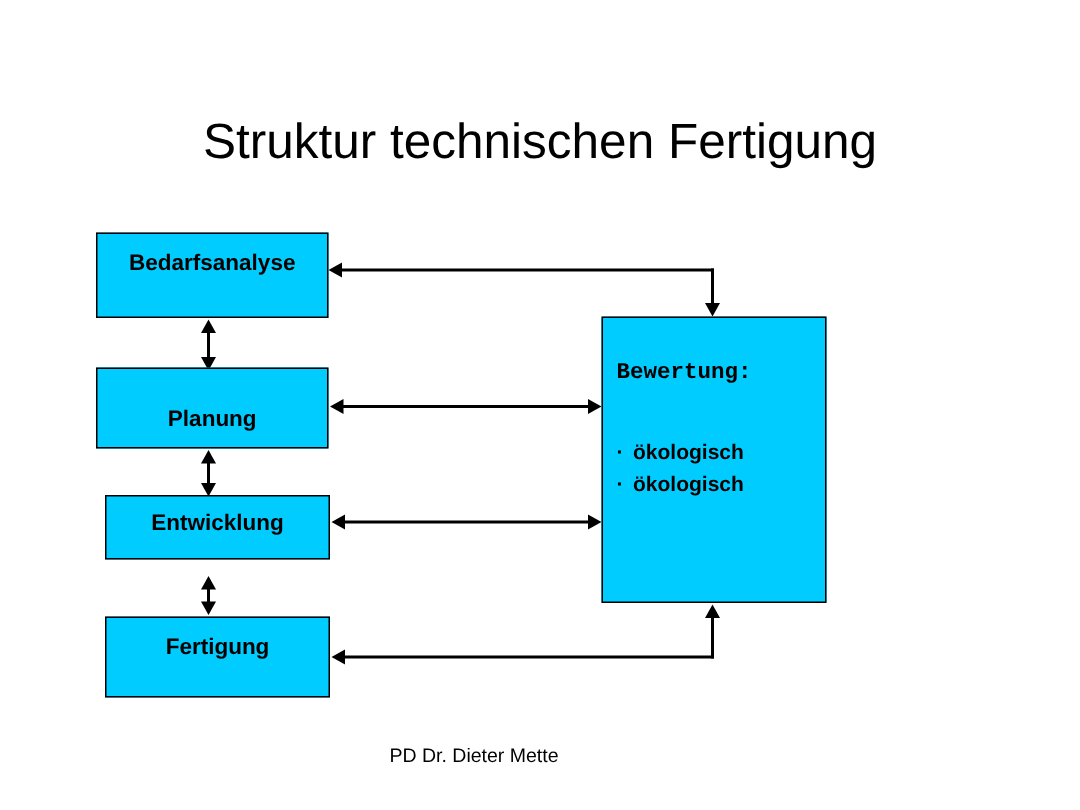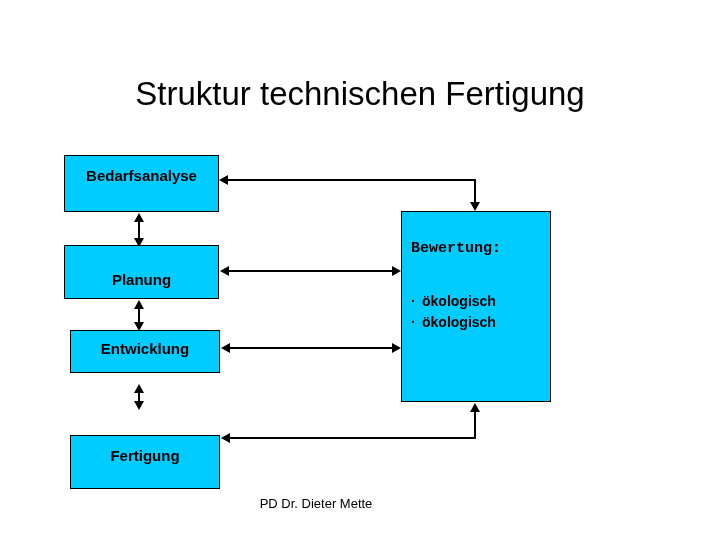--- a/index.html
+++ b/index.html
@@ -60,21 +60,21 @@
 
   #box-bedarfsanalyse { left: 64px;  top: 155px; width: 155px; height: 57px; }
   #box-bedarfsanalyse .box-label { top: 12px; }
 
   #box-planung       { left: 64px;  top: 245px; width: 155px; height: 54px; }
   #box-planung .box-label { top: 26px; }
 
   #box-entwicklung   { left: 70px;  top: 330px; width: 150px; height: 43px; }
   #box-entwicklung .box-label { top: 10px; }
 
-  #box-fertigung     { left: 70px;  top: 411px; width: 150px; height: 54px; margin-top: 24px; }
+  #box-fertigung     { left: 70px;  top: 411px; width: 150px; height: 54px; }
   #box-fertigung .box-label { top: 12px; }
 
   
   #box-bewertung {
     left: 401px;
     top: 211px;
     width: 150px;
     height: 191px;
     border: 1px solid #000000;
   }

